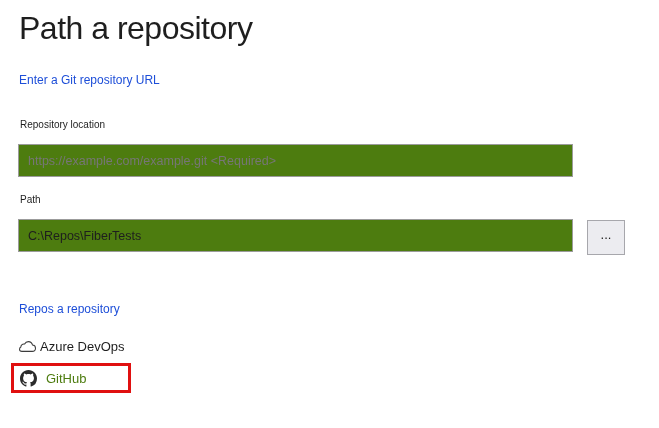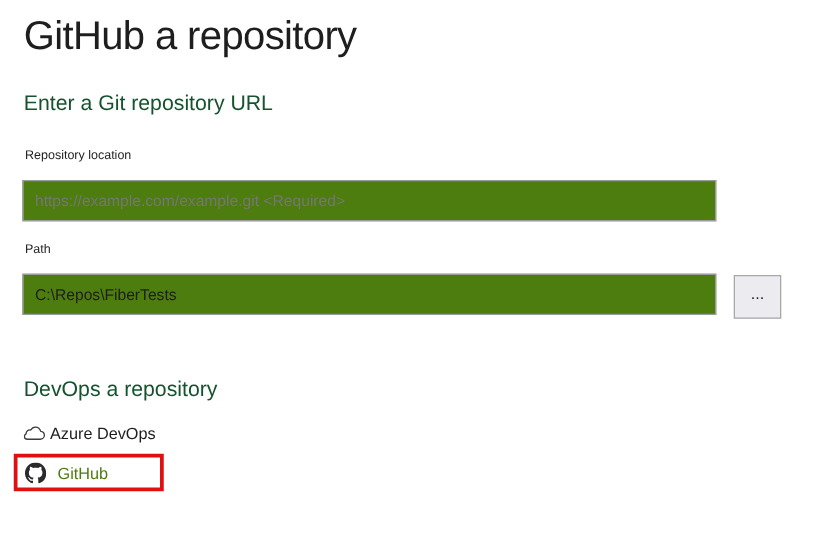--- a/index.html
+++ b/index.html
@@ -11,21 +11,21 @@
     overflow: hidden;
   }
   .dialog { position: relative; width: 659px; height: 428px; background: #ffffff; }
 
   .page-title {
     position: absolute; left: 19px; top: 10px;
     font-size: 32px; font-weight: 400; letter-spacing: -0.5px; color: #1e1e1e;
   }
   .section-heading {
     position: absolute; left: 19px;
-    font-size: 17px; font-weight: 400; color: #14532d; text-align: right;
+    font-size: 12px; font-weight: 400; color: #1d4ed8; text-align: right;
   }
   #heading-url { top: 73px; }
   #heading-browse { top: 302px; }
 
   .field-label {
     position: absolute; left: 20px;
     font-size: 10px; color: #1e1e1e;
   }
   #label-location { top: 119px; }
   #label-path { top: 194px; }
@@ -64,35 +64,35 @@
     display: flex; align-items: center; gap: 9px; padding-left: 6px;
     font-size: 13px; color: #4d7c0f; cursor: pointer;
   }
   .icon-wrap { display: inline-flex; align-items: center; justify-content: center; }
 </style>
 </head>
 <body>
 
 <div class="dialog">
 
-  <h1 class="page-title">GitHub a repository</h1>
+  <h1 class="page-title">Path a repository</h1>
 
   <h2 class="section-heading" id="heading-url">Enter a Git repository URL</h2>
 
   <label class="field-label" id="label-location">Repository location</label>
 
   <input class="text-input" id="input-url" type="text" placeholder="https://example.com/example.git &lt;Required&gt;" style="">
 
   <label class="field-label" id="label-path">Path</label>
 
   <input class="text-input" id="input-path" type="text" value="C:\Repos\FiberTests" style="">
 
   <button class="browse-btn">...</button>
 
-  <h2 class="section-heading" id="heading-browse">DevOps a repository</h2>
+  <h2 class="section-heading" id="heading-browse">Repos a repository</h2>
 
   <div class="repo-item" id="item-azure">
     <span class="icon-wrap">
       <svg width="18" height="13" viewBox="0 0 24 16" aria-hidden="true">
         <path d="M6 14.5h11.5c2.5 0 4.5-1.9 4.5-4.2 0-2.2-1.7-4-3.9-4.2C17.4 3.5 15.2 1.5 12.5 1.5 10.3 1.5 8.4 2.8 7.5 4.7c-.3-.1-.6-.1-.9-.1-2.3 0-4.1 1.7-4.1 3.9v.3C1.4 9.3.7 10.3.7 11.5c0 1.7 1.4 3 3.2 3z" fill="none" stroke="#3c3c3c" stroke-width="1.4" stroke-linejoin="round"></path>
       </svg>
     </span>
     <span>Azure DevOps</span>
   </div>
 

